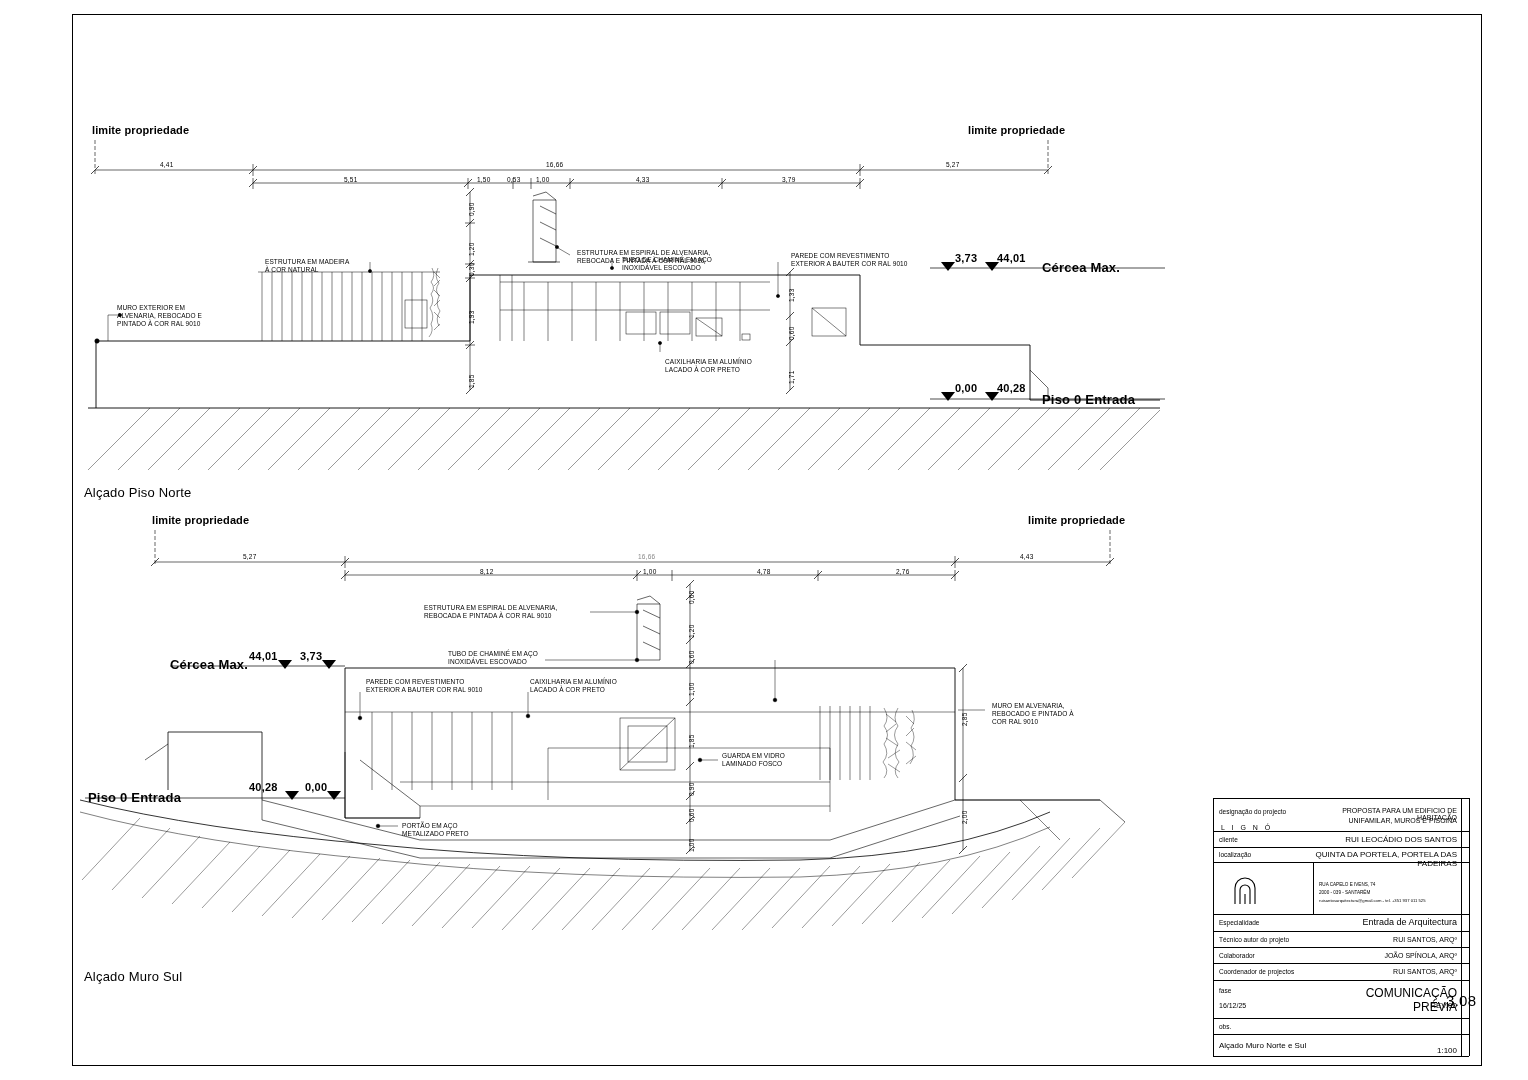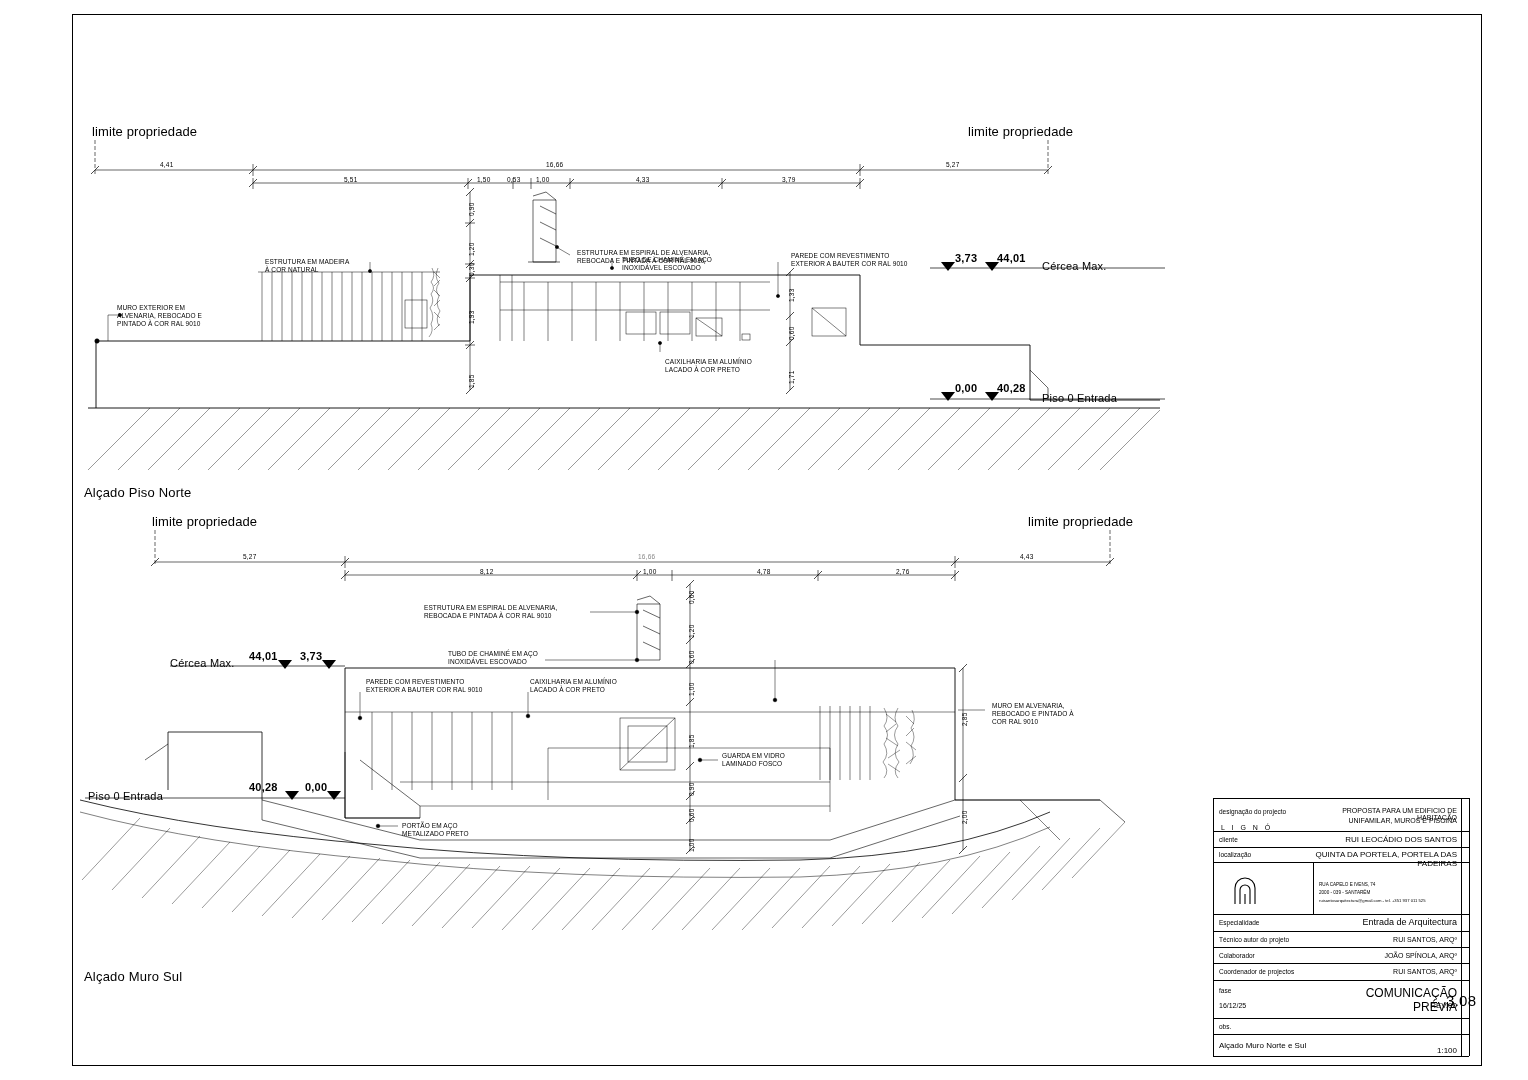--- a/index.html
+++ b/index.html
@@ -2,24 +2,24 @@
 <html><head>
 <meta charset="utf-8">
 <style>
   html,body{margin:0;padding:0;background:#ffffff;}
   body{width:1528px;height:1080px;position:relative;font-family:"Liberation Sans",sans-serif;color:#000;}
   #sheet{position:absolute;left:0;top:0;width:1528px;height:1080px;background:#fff;}
   .frame{position:absolute;left:72px;top:14px;width:1410px;height:1052px;border:1px solid #000;box-sizing:border-box;}
   .lbl{position:absolute;font-size:6.5px;line-height:1.22;letter-spacing:0.1px;white-space:pre;}
   .title{position:absolute;font-size:13px;letter-spacing:0.2px;}
   .elev-val{position:absolute;font-size:11px;font-weight:bold;letter-spacing:0.2px;}
-  .elev-name{position:absolute;font-size:11px;font-weight:normal;letter-spacing:0.2px;}
+  .elev-name{position:absolute;font-size:13px;font-weight:bold;letter-spacing:0.2px;}
   .dimtxt{position:absolute;font-size:6.5px;letter-spacing:0.2px;}
   .vdim{position:absolute;font-size:6.5px;letter-spacing:0.2px;transform:rotate(-90deg);transform-origin:left top;white-space:nowrap;}
-  .limtxt{position:absolute;font-size:13px;letter-spacing:0.1px;}
+  .limtxt{position:absolute;font-size:11px;letter-spacing:0.1px;font-weight:bold;}
   svg{position:absolute;left:0;top:0;overflow:visible;}
   
   .tb{position:absolute;left:1213px;top:798px;width:256px;height:258px;}
   .tb .cell-l{position:absolute;font-size:6.5px;text-align:center;}
   .tb .cell-r{position:absolute;font-size:7px;text-align:right;}
   .tb .big{font-size:8px;}
   .sheetno{position:absolute;left:1446px;top:992px;font-size:15px;letter-spacing:0.3px;}
   .logo-wrap{position:absolute;left:6px;top:80px;width:90px;height:34px;}
   .logo-txt{position:absolute;left:8px;top:26px;font-size:7px;letter-spacing:2.5px;}
   .vline{position:absolute;background:#000;width:1px;}

